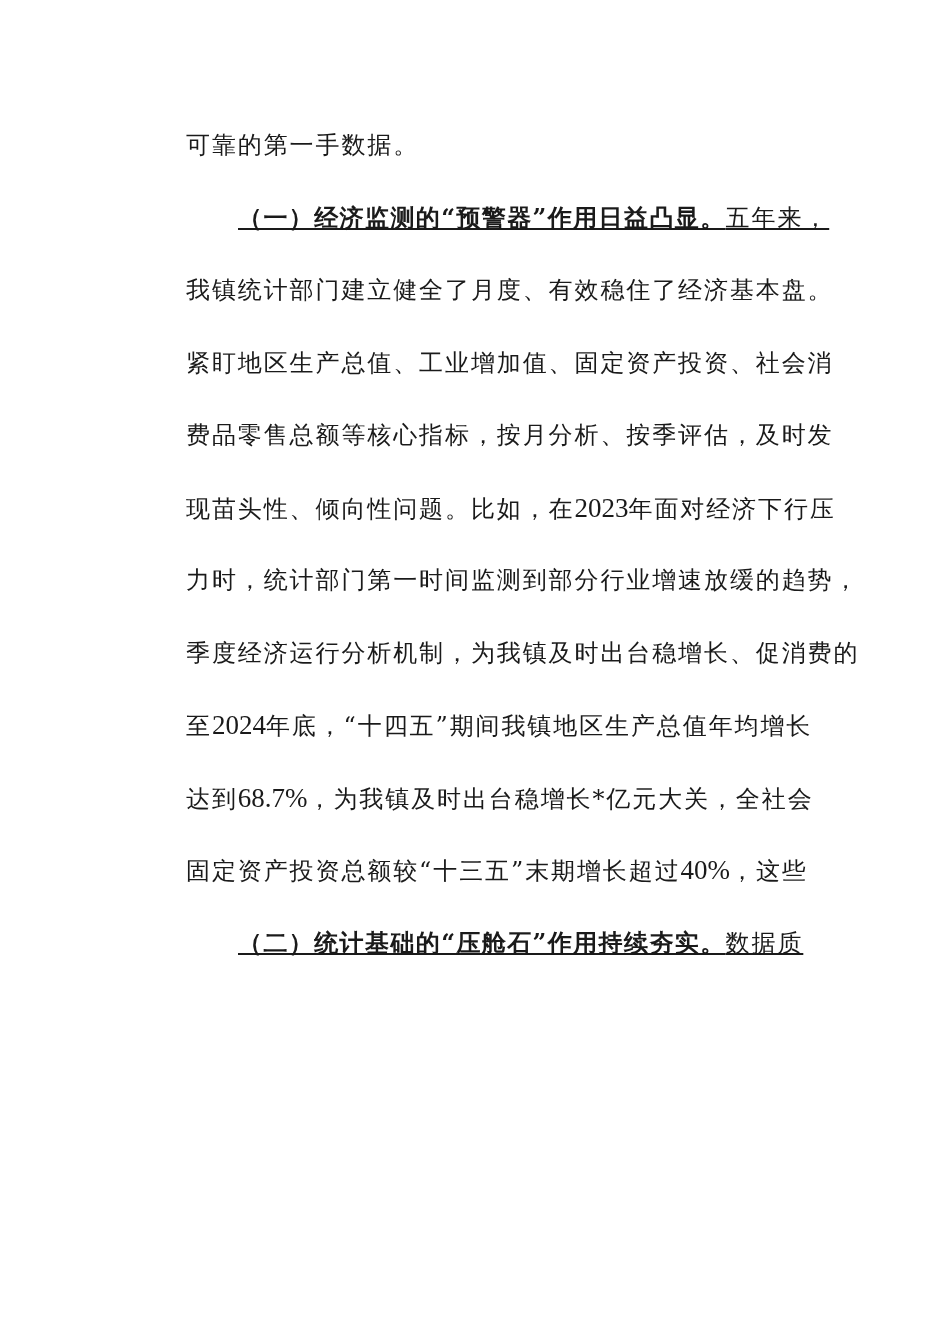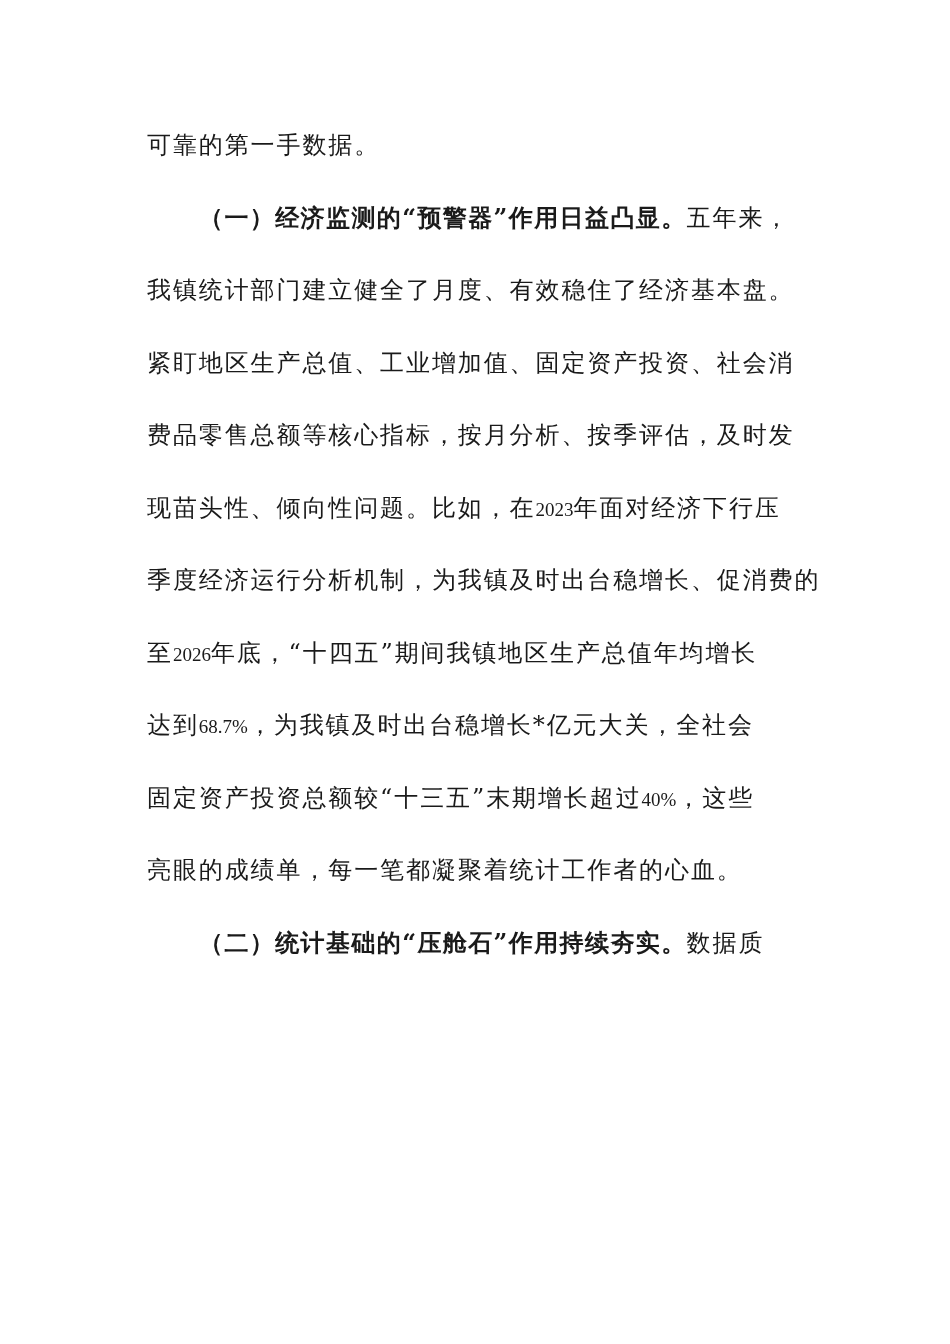--- a/index.html
+++ b/index.html
@@ -20,31 +20,33 @@
       left: 147px;
       top: 123px;
       width: 652px;
     }
     .line {
       height: 72.5px;
       line-height: 44px;
       font-size: 24px;
       letter-spacing: 1.9px;
       white-space: nowrap;
+      margin-left: 39px;
     }
     .indent {
       padding-left: 52px;
+      text-decoration: underline;
     }
     .bold {
       font-weight: bold;
       letter-spacing: 1.4px;
     }
     .num {
       font-family: "Liberation Serif", serif;
-      font-size: 19px;
+      font-size: 27px;
       letter-spacing: 0;
     }
   </style>
 </head>
 <body>
 
 <div class="page">
 
   <div class="line">
     <span>可靠的第一手数据。</span>
@@ -63,40 +65,40 @@
   </div>
 
   <div class="line">
     <span>费品零售总额等核心指标，按月分析、按季评估，及时发</span>
   </div>
 
   <div class="line">
     <span>现苗头性、倾向性问题。比如，在</span><span class="num">2023</span><span>年面对经济下行压</span>
   </div>
 
+  <div class="line">
+    <span>力时，统计部门第一时间监测到部分行业增速放缓的趋势，</span>
+  </div>
 
 
   <div class="line">
     <span>季度经济运行分析机制，为我镇及时出台稳增长、促消费的</span>
   </div>
 
 
   <div class="line">
-    <span>至</span><span class="num">2026</span><span>年底，“十四五”期间我镇地区生产总值年均增长</span>
+    <span>至</span><span class="num">2024</span><span>年底，“十四五”期间我镇地区生产总值年均增长</span>
   </div>
 
   <div class="line">
     <span>达到</span><span class="num">68.7%</span><span>，为我镇及时出台稳增长*亿元大关，全社会</span>
   </div>
 
   <div class="line">
     <span>固定资产投资总额较“十三五”末期增长超过</span><span class="num">40%</span><span>，这些</span>
   </div>
 
-  <div class="line">
-    <span>亮眼的成绩单，每一笔都凝聚着统计工作者的心血。</span>
-  </div>
 
   <div class="line indent">
     <span class="bold">（二）统计基础的“压舱石”作用持续夯实。</span><span>数据质</span>
   </div>
 
 </div>
 
 </body></html>

